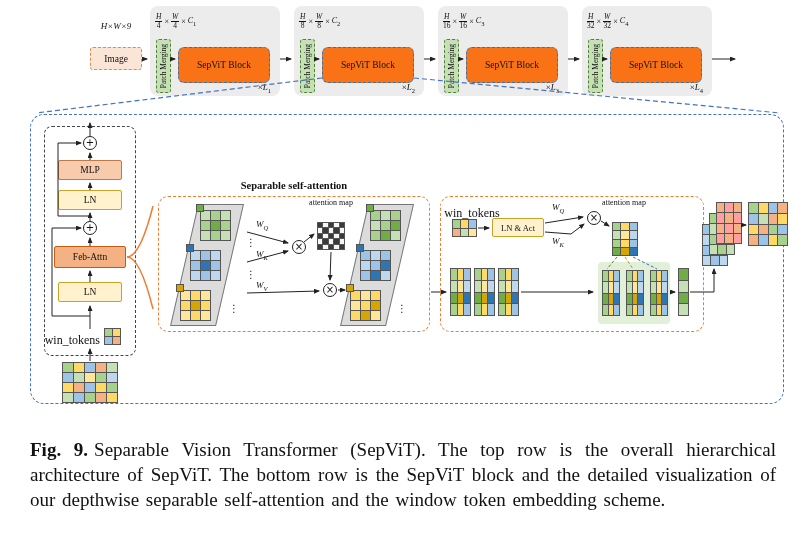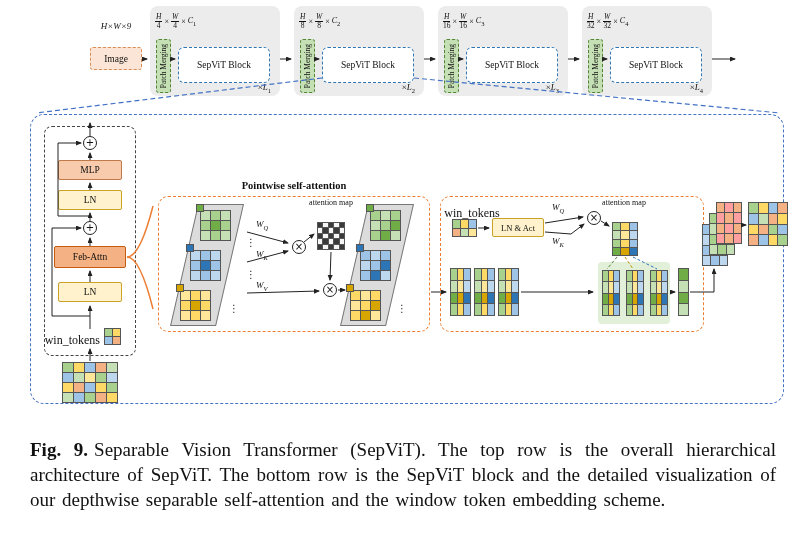--- a/index.html
+++ b/index.html
@@ -11,21 +11,21 @@
   #input-dims{position:absolute;left:86px;top:21px;width:60px;text-align:center;font-size:9px;font-style:italic}
   #image-box{position:absolute;left:90px;top:47px;width:52px;height:23px;background:#fbe5d6;border:1px dashed #d98c54;border-radius:3px;display:flex;align-items:center;justify-content:center;font-size:9.5px}
   .stage{position:absolute;top:6px;width:130px;height:90px;background:#ececec;border-radius:8px}
   .dims{position:absolute;left:5px;top:7px;display:flex;align-items:center;gap:2px;font-size:8px}
   .frac{display:inline-flex;flex-direction:column;align-items:center;line-height:1.05;font-size:7.5px}
   .frac .fn{font-style:italic;border-bottom:1px solid #111;padding:0 1px}
   .mathit{font-style:italic}
   sub{font-size:6.5px}
   .pm{position:absolute;left:6px;top:33px;width:15px;height:54px;background:#c5e0b4;border:1px dashed #538135;border-radius:3px;display:flex;align-items:center;justify-content:center}
   .vtext{writing-mode:vertical-rl;transform:rotate(180deg);font-size:7.5px;white-space:nowrap}
-  .sepvit{position:absolute;left:28px;top:41px;width:92px;height:36px;background:#ffffff;border:1px dashed #2e75b6;border-radius:6px;display:flex;align-items:center;justify-content:center;font-size:9.5px}
+  .sepvit{position:absolute;left:28px;top:41px;width:92px;height:36px;background:#f97316;border:1px dashed #2e75b6;border-radius:6px;display:flex;align-items:center;justify-content:center;font-size:9.5px}
   .rep{position:absolute;right:9px;top:76px;font-size:9px}
 
   
   #big-box{position:absolute;left:30px;top:114px;width:754px;height:290px;border:1.5px dashed #4472c4;border-radius:14px}
   #block-box{position:absolute;left:44px;top:126px;width:92px;height:230px;border:1.2px dashed #444;border-radius:8px}
   .opbox{position:absolute;display:flex;align-items:center;justify-content:center;font-size:9.5px;border-radius:2px}
   .mlp{background:#f8cbad;border:1px solid #c07a4a}
   .ln{background:#fff2cc;border:1px solid #c9a227}
   .attn{background:#f4b183;border:1px solid #c55a11}
   .circle{position:absolute;width:14px;height:14px;border:1.2px solid #222;border-radius:50%;background:#fff;display:flex;align-items:center;justify-content:center;font-size:10px;line-height:1;font-family:"DejaVu Sans",sans-serif}
@@ -190,21 +190,21 @@
       <div style="background: rgb(157, 195, 230);"></div>
       <div style="background: rgb(255, 217, 102);"></div>
       <div style="background: rgb(169, 209, 142);"></div>
       <div style="background: rgb(197, 224, 180);"></div>
       <div style="background: rgb(157, 195, 230);"></div>
       <div style="background: rgb(169, 209, 142);"></div>
       <div style="background: rgb(244, 177, 131);"></div>
       <div style="background: rgb(255, 217, 102);"></div>
     </div>
 
-  <div class="sec-title" style="left:194px;top:180px">Pointwise self-attention</div>
+  <div class="sec-title" style="left:194px;top:180px">Separable self-attention</div>
   <div class="dashed-orange" style="left:158px;top:196px;width:272px;height:136px"></div>
 
   <div class="para" style="left:198px;top:204px"></div>
   <div class="grid" style="left: 200px; top: 210px; width: 31px; height: 31px; grid-template-columns: repeat(3, 1fr);">
       <div style="background: rgb(197, 224, 180);"></div>
       <div style="background: rgb(169, 209, 142);"></div>
       <div style="background: rgb(197, 224, 180);"></div>
       <div style="background: rgb(169, 209, 142);"></div>
       <div style="background: rgb(112, 173, 71);"></div>
       <div style="background: rgb(169, 209, 142);"></div>

